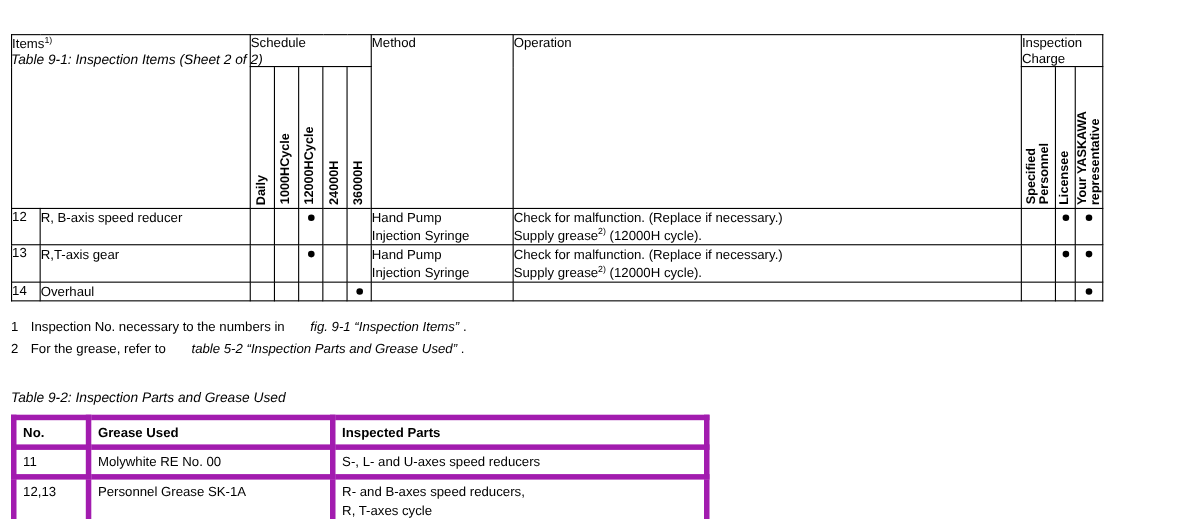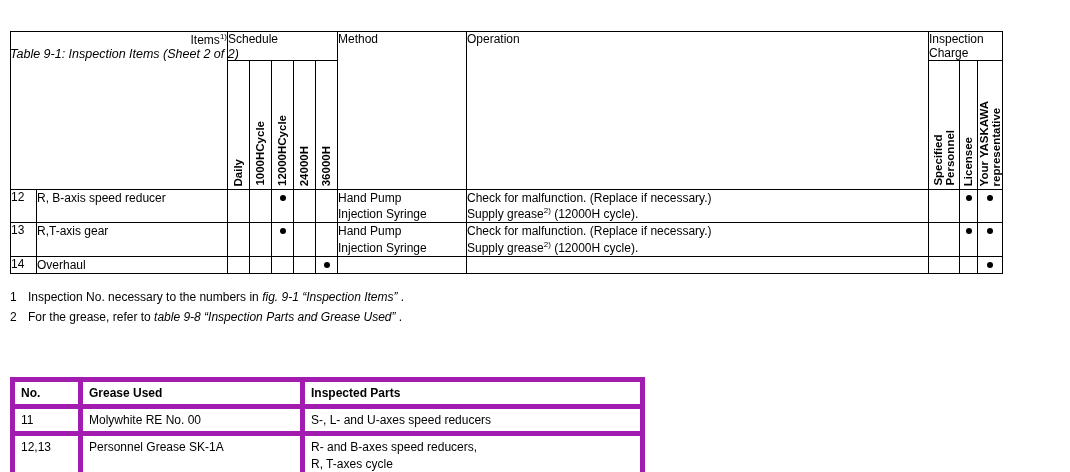--- a/index.html
+++ b/index.html
@@ -109,21 +109,21 @@
     position: absolute;
     left: 10px;
     top: 288px;
     font-size: 12px;
     line-height: 1.65;
   }
   .notes .note-num {
     display: inline-block;
     width: 18px;
   }
-  .ital { font-style: italic; }
+  .ital { font-style: italic; margin-left: 20px; }
   
   #caption-2 {
     position: absolute;
     left: 10px;
     top: 354px;
   }
   #table-9-2 {
     position: absolute;
     left: 10px;
     top: 377px;
@@ -161,21 +161,21 @@
       <col style="width:22px">
       <col style="width:129px">
       <col style="width:462px">
       <col style="width:31px">
       <col style="width:18px">
       <col style="width:22px">
     </colgroup>
     <tbody>
 
       <tr>
-        <td class="hdr-cell" colspan="2" rowspan="2" style="vertical-align:top;text-align:right;"><span>Items</span><span class="sup">1)</span></td>
+        <td class="hdr-cell" colspan="2" rowspan="2" style="vertical-align:top;"><span>Items</span><span class="sup">1)</span></td>
         <td class="hdr-cell" colspan="5" style="height:17px;">Schedule</td>
         <td class="hdr-cell" rowspan="2">Method</td>
         <td class="hdr-cell" rowspan="2">Operation</td>
         <td class="hdr-cell" colspan="3">Inspection Charge</td>
       </tr>
 
       <tr>
         <td>
             <div class="vert-wrap">
               <div class="vert">Daily</div>
@@ -281,24 +281,25 @@
         <td class="dot row-dot-cell"><span></span></td>
       </tr>
     </tbody>
   </table>
 
   <div class="notes">
     <div>
       <span class="note-num">1</span><span>Inspection No. necessary to the numbers in </span><span class="ital">fig. 9-1  “Inspection Items”</span><span> .</span>
     </div>
     <div>
-      <span class="note-num">2</span><span>For the grease, refer to </span><span class="ital">table 9-8  “Inspection Parts and Grease Used”</span><span> .</span>
+      <span class="note-num">2</span><span>For the grease, refer to </span><span class="ital">table 5-2  “Inspection Parts and Grease Used”</span><span> .</span>
     </div>
   </div>
 
+  <div class="caption" id="caption-2">Table 9-2: Inspection Parts and Grease Used</div>
 
   <table id="table-9-2">
     <colgroup>
       <col style="width:68px">
       <col style="width:222px">
       <col style="width:340px">
     </colgroup>
     <tbody>
       <tr>
         <td class="h">No.</td>

